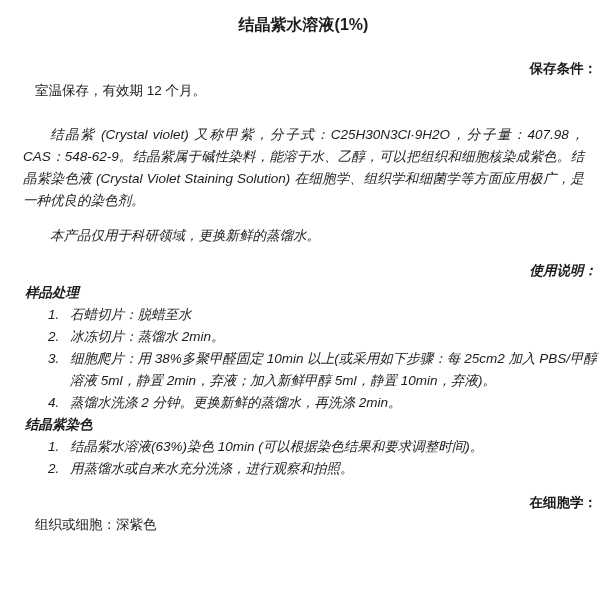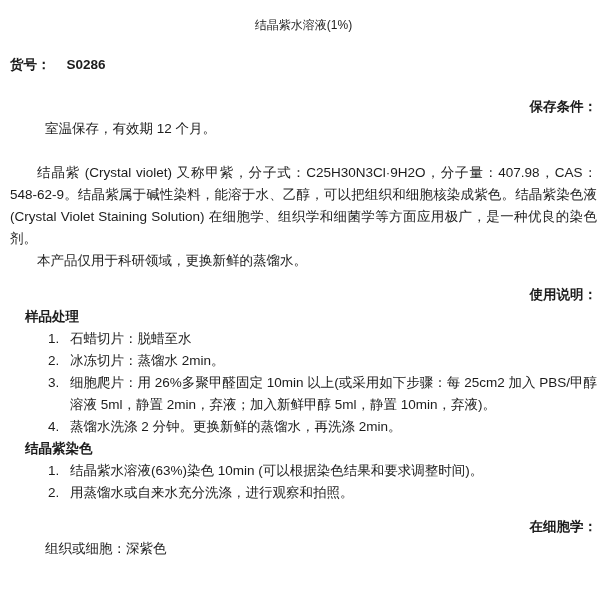--- a/index.html
+++ b/index.html
@@ -15,48 +15,49 @@
     font-family: "Liberation Sans", "DejaVu Sans", sans-serif;
     font-size: 13.5px;
     line-height: 22px;
   }
   .page {
     box-sizing: border-box;
     width: 609px;
     padding: 8px 12px 0 10px;
   }
   .title {
-    font-size: 12px;
-    font-weight: normal;
+    font-size: 16px;
+    font-weight: bold;
     text-align: center;
     line-height: 26px;
     margin: 4px 0 16px 0;
   }
   .meta-line {
     font-weight: bold;
     margin-bottom: 20px;
   }
   .meta-line .val {
     margin-left: 16px;
   }
   .h {
     font-weight: bold;
     text-align: right;
   }
   .section-storage { margin-top: 20px; }
   .section-intro  { margin-top: 22px; }
-  .section-usage  { margin-top: 12px; }
+  .section-usage  { margin-top: 12px; font-style: italic; }
   .section-result { margin-top: 12px; }
   .indent1 {
-    margin-left: 35px;
+    margin-left: 25px;
   }
   .para {
-    margin: 0;
+    margin: 13px;
     text-indent: 2em;
     text-align: justify;
+    font-style: italic;
   }
   .sub {
     font-weight: bold;
     margin-left: 15px;
   }
   .step {
     display: flex;
     margin-left: 38px;
   }
   .step .num {
@@ -67,23 +68,20 @@
     text-align: justify;
   }
 </style>
 </head>
 <body>
 
 <div class="page">
 
   <h1 class="title">结晶紫水溶液(1%)</h1>
 
-  <div class="meta-line">
-    <span>货号：</span><span class="val">S0286</span>
-  </div>
 
 
   <div class="section-storage">
     <div class="h">保存条件：</div>
     <div class="indent1">室温保存，有效期 12 个月。</div>
   </div>
 
   <div class="section-intro">
     <p class="para">结晶紫 (Crystal violet) 又称甲紫，分子式：C25H30N3Cl·9H2O，分子量：407.98，CAS：548-62-9。结晶紫属于碱性染料，能溶于水、乙醇，可以把组织和细胞核染成紫色。结晶紫染色液 (Crystal Violet Staining Solution) 在细胞学、组织学和细菌学等方面应用极广，是一种优良的染色剂。</p>
     <p class="para">本产品仅用于科研领域，更换新鲜的蒸馏水。</p>
@@ -96,21 +94,21 @@
     <div class="step">
       <span class="num">1.</span>
       <span class="txt">石蜡切片：脱蜡至水</span>
     </div>
     <div class="step">
       <span class="num">2.</span>
       <span class="txt">冰冻切片：蒸馏水 2min。</span>
     </div>
     <div class="step">
       <span class="num">3.</span>
-      <span class="txt">细胞爬片：用 26%多聚甲醛固定 10min 以上(或采用如下步骤：每 25cm2 加入 PBS/甲醇溶液 5ml，静置 2min，弃液；加入新鲜甲醇 5ml，静置 10min，弃液)。</span>
+      <span class="txt">细胞爬片：用 38%多聚甲醛固定 10min 以上(或采用如下步骤：每 25cm2 加入 PBS/甲醇溶液 5ml，静置 2min，弃液；加入新鲜甲醇 5ml，静置 10min，弃液)。</span>
     </div>
     <div class="step">
       <span class="num">4.</span>
       <span class="txt">蒸馏水洗涤 2 分钟。更换新鲜的蒸馏水，再洗涤 2min。</span>
     </div>
 
     <div class="sub">结晶紫染色</div>
     <div class="step">
       <span class="num">1.</span>
       <span class="txt">结晶紫水溶液(63%)染色 10min (可以根据染色结果和要求调整时间)。</span>

